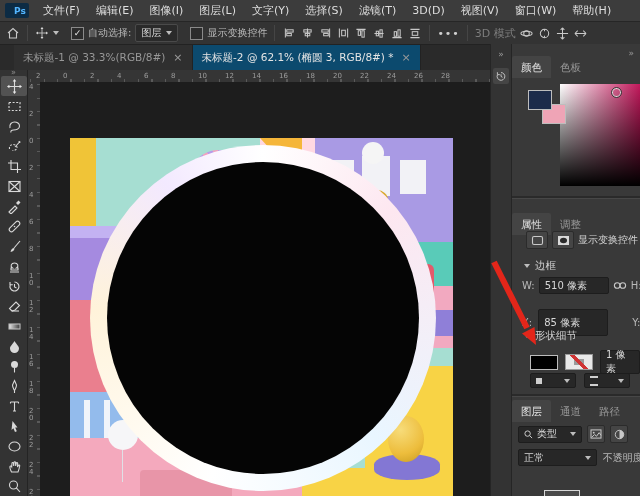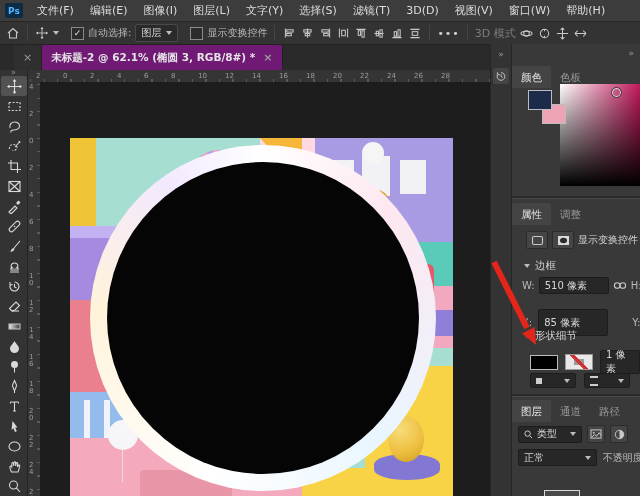--- a/index.html
+++ b/index.html
@@ -7,42 +7,42 @@
        background:#2b2b2b;font-family:"DejaVu Sans",sans-serif;
        font-size:11px;color:#d6d6d6;-webkit-user-select:none;}
   .abs{position:absolute;}
   svg{display:block;}
 
   
   .menubar{left:0;top:0;width:640px;height:21px;background:#3c3c3c;
            border-bottom:1px solid #262626;display:flex;align-items:center;}
   .ps-logo{width:18px;height:15px;margin:0 6px 0 5px;background:#0c2b44;
            color:#53b5ff;font-size:9px;font-weight:bold;display:flex;
-           align-items:center;justify-content:center;border-radius:2px;}
+           align-items:center;justify-content:center;border-radius:2px;padding-left:6px;}
   .menu-item{padding:0 8px;font-size:11px;color:#dedede;line-height:21px;cursor:default;}
 
   
   .optionsbar{left:0;top:22px;width:640px;height:22px;background:#333333;
               border-bottom:1px solid #222;display:flex;align-items:center;gap:4px;}
   .opt-sep{width:1px;height:16px;background:#454545;margin:0 3px;}
   .checkbox{width:11px;height:11px;border:1px solid #8a8a8a;background:#2c2c2c;
             font-size:9px;line-height:10px;text-align:center;color:#e8e8e8;}
   .ddbox{height:16px;background:#2a2a2a;border:1px solid #4a4a4a;border-radius:2px;
          display:flex;align-items:center;padding:0 5px;gap:5px;font-size:10px;}
   .caret{width:0;height:0;border-left:3px solid transparent;border-right:3px solid transparent;
          border-top:4px solid #bdbdbd;}
   .dim{color:#7d7d7d;}
   .alnico{display:flex;align-items:center;justify-content:center;width:14px;height:14px;}
 
   
   .tabstrip{left:0;top:45px;width:490px;height:25px;background:#2a2a2a;display:flex;
             padding-left:14px;box-sizing:border-box;}
   .doctab{height:25px;display:flex;align-items:center;gap:8px;padding:0 9px;
           background:#2f2f2f;color:#989898;border-right:1px solid #222;font-size:10.5px;}
-  .doctab.active{background:#701a75;color:#e4e4e4;font-weight:bold;}
+  .doctab.active{background:#0c4a6e;color:#e4e4e4;}
   .tab-close{font-size:11px;color:#9a9a9a;}
 
   
   .toolbar{left:0;top:70px;width:28px;height:426px;background:#333333;
            border-right:1px solid #242424;box-sizing:border-box;}
   .tb-collapse{display:block;text-align:center;color:#8f8f8f;font-size:8px;height:6px;line-height:6px;}
   .tool{width:26px;height:20px;margin:0 1px;display:flex;align-items:center;justify-content:center;}
   .tool.selected{background:#525252;border-radius:2px;}
   .tool svg{stroke:#d9d9d9;fill:none;stroke-width:1.1;}
 
@@ -207,20 +207,21 @@
     </span>
   <span class="alnico">
       <svg width="13" height="13" viewBox="0 0 14 14" class="mini" stroke="#6e6e6e">
         <path d="M1 7h12M1 7l3-3M1 7l3 3M13 7l-3-3M13 7l-3 3"></path>
       </svg>
     </span>
 </div>
 
 <div class="abs tabstrip">
   <div class="doctab">
+    <span>未标题-1 @ 33.3%(RGB/8#)</span>
     <span class="tab-close">×</span>
   </div>
   <div class="doctab active">
     <span>未标题-2 @ 62.1% (椭圆 3, RGB/8#) *</span>
     <span class="tab-close">×</span>
   </div>
 </div>
 
 <div class="abs toolbar">
   <span class="tb-collapse">»</span>
@@ -434,34 +435,34 @@
         <path d="M7 3a4.5 4.5 0 1 1-4.2 2.8M2.8 2.6v2.8h2.8"></path>
         <path d="M7 5v2.5l1.8 1"></path>
       </svg>
   </div>
 </div>
 
 <div class="abs rightdock">
 
   <div class="abs" style="left:0;top:2px;width:128px;height:152px">
     <span class="abs collapse-glyph" style="right:6px;top:2px">»</span>
-    <div class="ptabs" style="margin-top:20px">
+    <div class="ptabs" style="margin-top:10px">
       <span class="ptab active">颜色</span>
       <span class="ptab">色板</span>
     </div>
     <div class="abs swatch" style="left:16px;top:44px;width:22px;height:18px;background:#1c2b4a;z-index:2"></div>
     <div class="abs swatch" style="left:30px;top:58px;width:22px;height:18px;background:#efa4b6;z-index:1"></div>
     <div class="abs field" style="left:48px;top:38px;width:80px;height:102px">
       <div class="abs fmarker" style="left:51px;top:3px"></div>
     </div>
   </div>
   <div class="abs divider" style="top:152px"></div>
 
   <div class="abs" style="left:0;top:155px;width:128px;height:195px">
-    <div class="ptabs" style="margin-top:4px">
+    <div class="ptabs" style="margin-top:14px">
       <span class="ptab active">属性</span>
       <span class="ptab">调整</span>
     </div>
     <div class="abs" style="left:14px;top:32px;display:flex;gap:4px;align-items:center">
       <span class="iconbtn">
           <svg width="13" height="11" viewBox="0 0 13 11" class="mini">
             <rect x="1.5" y="1.5" width="10" height="8" rx="1.5"></rect>
           </svg>
         </span>
       <span class="iconbtn">

